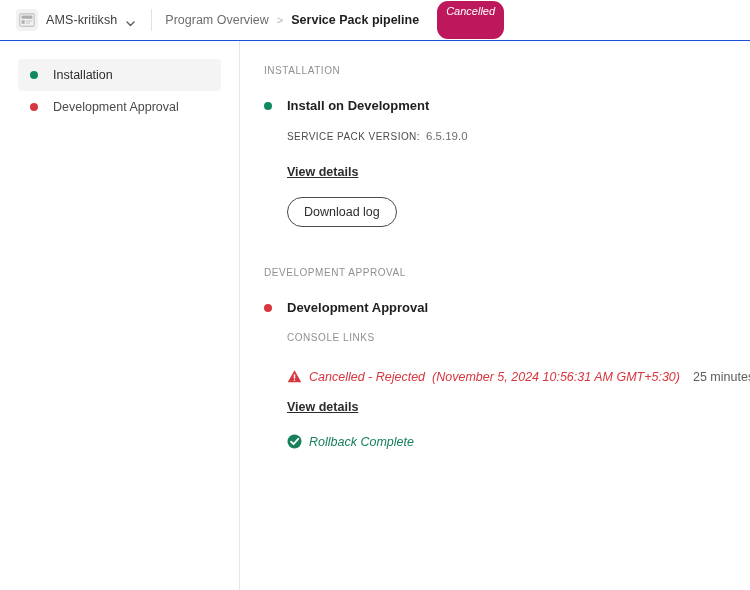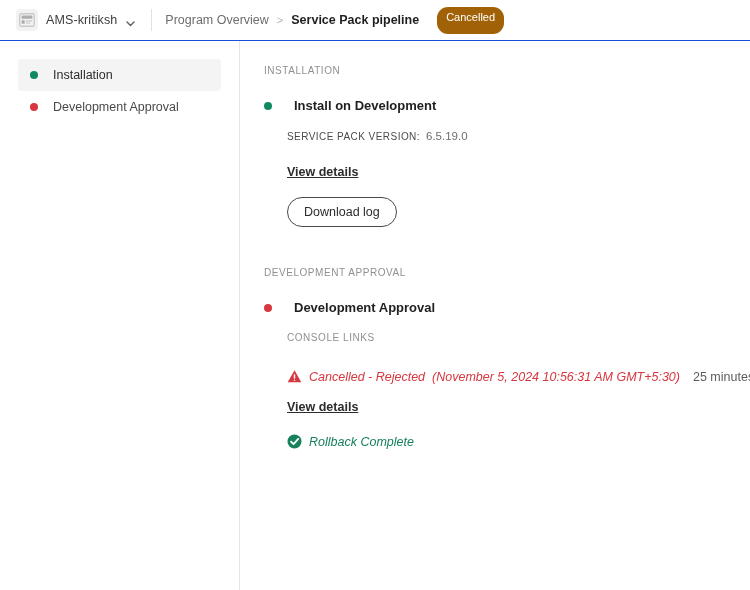--- a/index.html
+++ b/index.html
@@ -95,28 +95,29 @@
   }
   .crumb-current {
     font-size: 12.5px;
     font-weight: bold;
     color: #1f1f1f;
     white-space: nowrap;
   }
 
   .status-badge {
     margin-left: 10px;
-    background: #a16207;
+    background: #be185d;
     color: #ffffff;
     font-size: 11px;
     line-height: 1;
-    padding: 5px 9px 11px;
+    padding: 5px 9px 22px;
     border-radius: 11px;
     white-space: nowrap;
     cursor: default;
+    font-style: italic;
   }
 
   
   .body {
     flex: 1 1 auto;
     display: flex;
     min-height: 0;
   }
 
   .sidebar {
@@ -168,21 +169,21 @@
     font-size: 10px;
     letter-spacing: 0.55px;
     color: #909090;
     text-transform: uppercase;
     margin-bottom: 22px;
   }
 
   .step-head {
     display: flex;
     align-items: center;
-    gap: 22px;
+    gap: 15px;
     margin-bottom: 17px;
   }
   .step-title {
     font-size: 13px;
     font-weight: bold;
     color: #1f1f1f;
   }
 
   .step-body { padding-left: 23px; }
 

